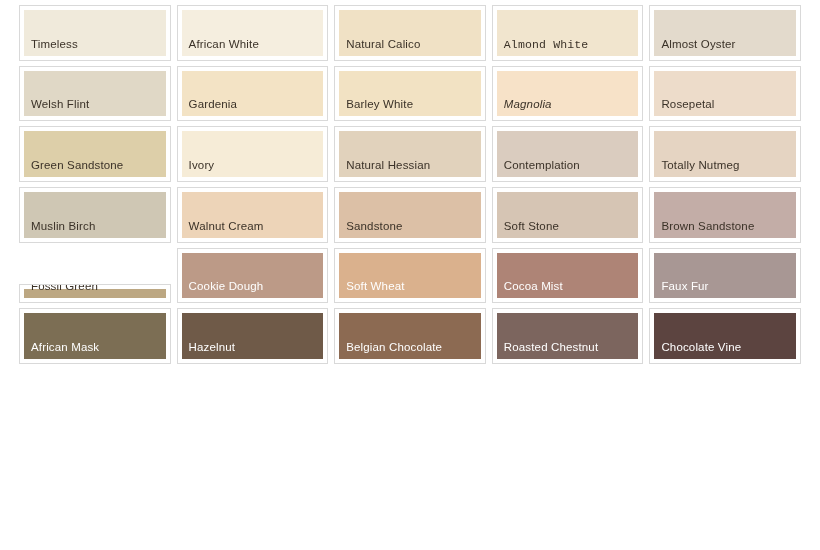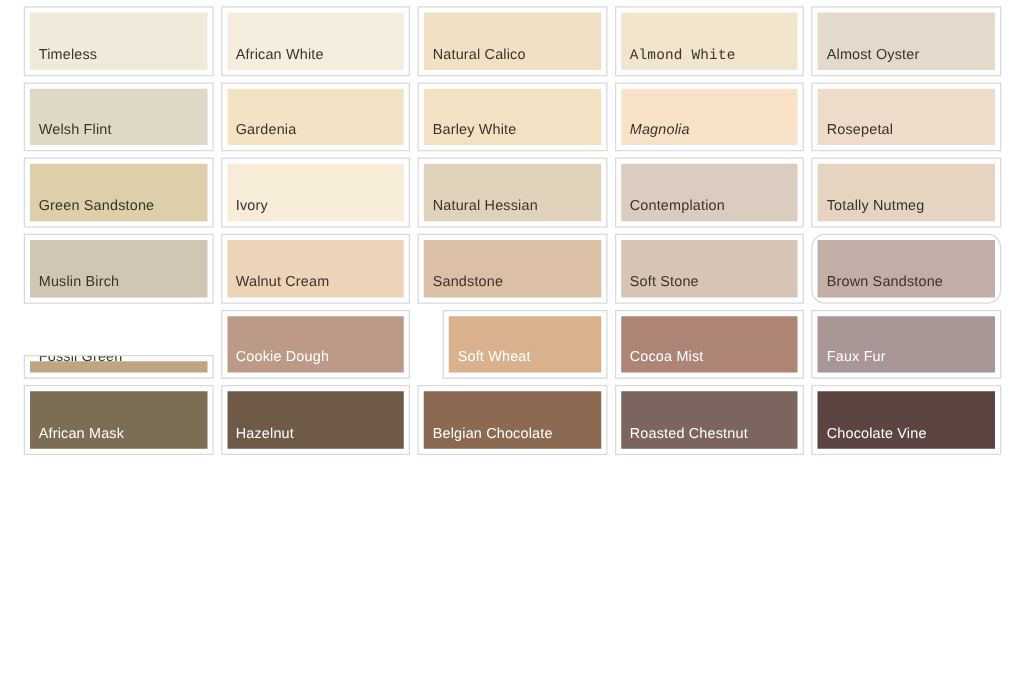--- a/index.html
+++ b/index.html
@@ -152,36 +152,36 @@
     <div class="swatch-cell" style="border-color: rgb(217, 217, 217);">
       <div class="swatch-fill" style="background: rgb(220, 192, 166);">
         <span class="swatch-label">Sandstone</span>
       </div>
     </div>
     <div class="swatch-cell" style="border-color: rgb(217, 217, 217);">
       <div class="swatch-fill" style="background: rgb(214, 197, 180);">
         <span class="swatch-label">Soft Stone</span>
       </div>
     </div>
-    <div class="swatch-cell" style="border-color: rgb(217, 217, 217); border-radius: 11px;">
+    <div class="swatch-cell" style="border-color: rgb(217, 217, 217);">
       <div class="swatch-fill" style="background: rgb(195, 173, 167);">
         <span class="swatch-label">Brown Sandstone</span>
       </div>
     </div>
     <div class="swatch-cell" style="border-color: rgb(217, 217, 217); margin-top: 36px;">
       <div class="swatch-fill" style="background: rgb(188, 167, 130);">
         <span class="swatch-label">Fossil Green</span>
       </div>
     </div>
     <div class="swatch-cell" style="border-color: rgb(217, 217, 217);">
       <div class="swatch-fill light-text" style="background: rgb(188, 154, 135);">
         <span class="swatch-label">Cookie Dough</span>
       </div>
     </div>
-    <div class="swatch-cell" style="border-color: rgb(217, 217, 217); margin-left: 20px;">
+    <div class="swatch-cell" style="border-color: rgb(217, 217, 217);">
       <div class="swatch-fill light-text" style="background: rgb(218, 177, 141);">
         <span class="swatch-label">Soft Wheat</span>
       </div>
     </div>
     <div class="swatch-cell" style="border-color: rgb(217, 217, 217);">
       <div class="swatch-fill light-text" style="background: rgb(174, 132, 118);">
         <span class="swatch-label">Cocoa Mist</span>
       </div>
     </div>
     <div class="swatch-cell" style="border-color: rgb(217, 217, 217);">

